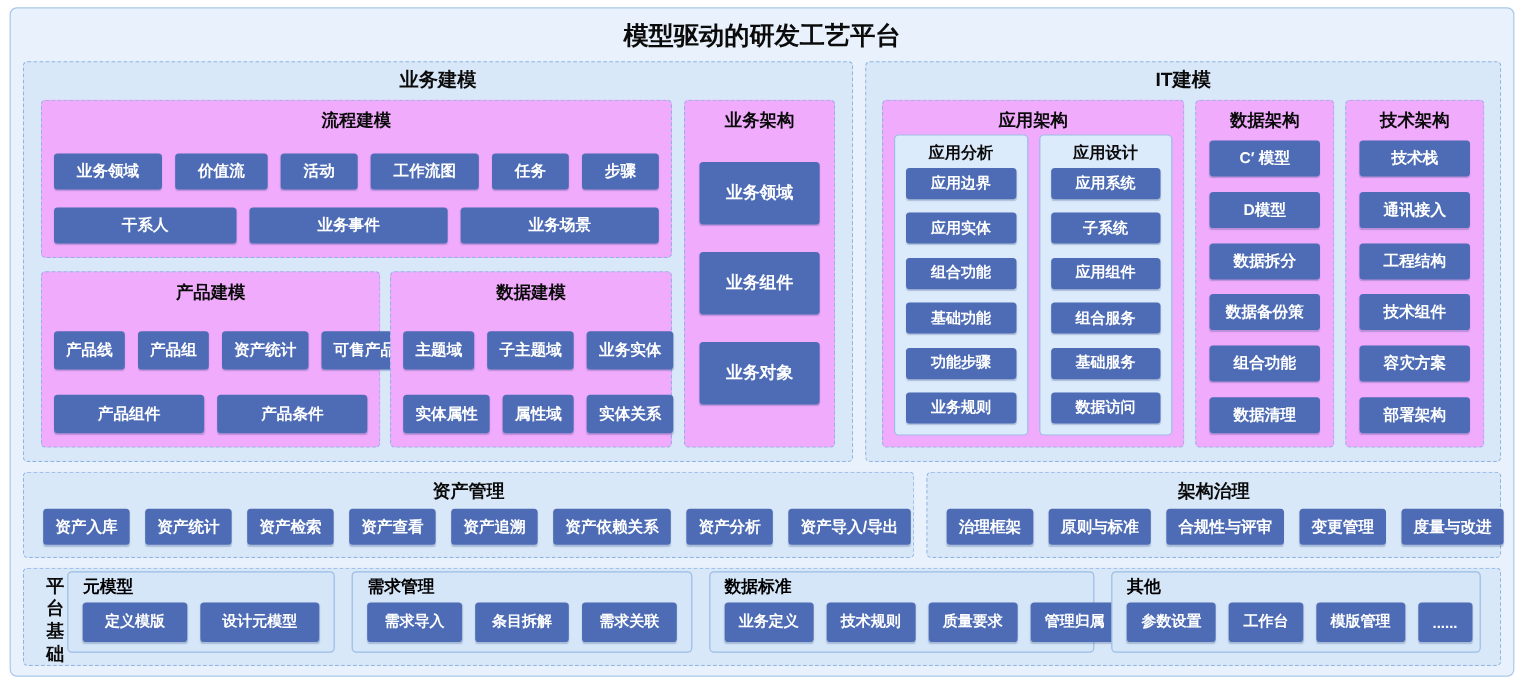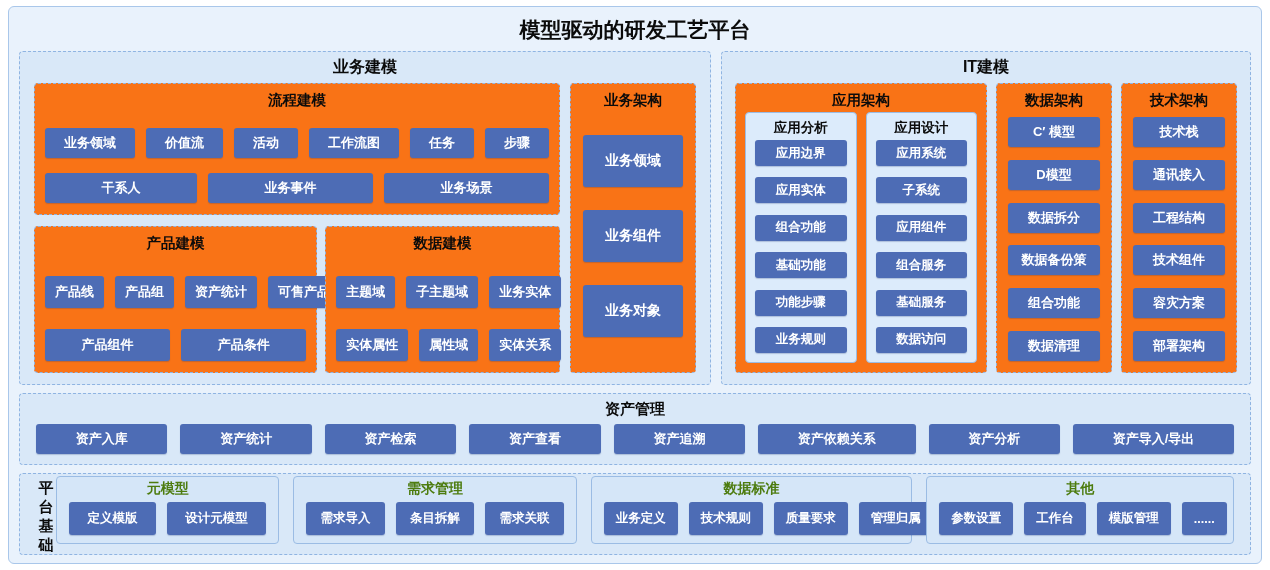--- a/index.html
+++ b/index.html
@@ -19,21 +19,21 @@
   .section { background:#d9e8f8; border:1px dashed #8fb4e2; border-radius:4px; }
   .sec-title { text-align:center; font-weight:bold; font-size:16px; color:#0b0b0b; padding:5px 0; }
 
   .top-row { display:flex; gap:10px; height:334px; }
   .bm { width:692px; display:flex; flex-direction:column; }
   .it { flex:1; display:flex; flex-direction:column; }
 
   .bm-content { flex:1; display:flex; gap:10px; padding:0 14px 11px; min-height:0; }
   .bm-left { flex:1; display:flex; flex-direction:column; gap:11px; min-width:0; }
 
-  .box { background:#f97316; border:1px dashed #8fb4e2; border-radius:4px; }
+  .box { background:#f0abfc; border:1px dashed #8fb4e2; border-radius:4px; }
   .box-title { text-align:center; font-weight:bold; font-size:14.5px; color:#0b0b0b; padding:2px 0; }
 
   .btn {
     background:#4d6cb5; color:#fff; font-weight:bold; font-size:13px;
     display:flex; align-items:center; justify-content:center;
     border-radius:3px; white-space:nowrap;
     box-shadow:0 1px 1px rgba(30,60,120,.25);
   }
   .btn-row { display:flex; gap:11px; }
   .btn-row .btn { flex:1 1 auto; height:30px; padding:0 10px; }
@@ -68,21 +68,21 @@
   .mid-sec .sec-title { font-size:15px; padding:3px 0; }
   .asset { flex:752; }
   .gov { flex:472; }
   .wide { gap:13px; }
   .wide .btn { height:30px; }
 
   .base { flex:1; margin-top:8px; display:flex; flex-direction:row; padding:2px 16px 10px; min-height:0; }
   .base .sec-title { font-size:15px; padding:3px 0 4px; }
   .base-row { flex:1; display:flex; gap:14px; min-height:0; }
   .panel { background:#d5e6f8; border:1px solid #9bbce4; border-radius:4px; display:flex; flex-direction:column; padding:2px 12px 8px; min-width:0; }
-  .panel-title { text-align:center; font-weight:bold; font-size:14px; color:#4d7c0f; padding:1px 0 4px; }
+  .panel-title { text-align:left; font-weight:bold; font-size:14px; color:#000000; padding:1px 0 4px; }
   .panel .btn-row { flex:1; gap:11px; }
   .panel .btn-row .btn { height:auto; min-height:22px; font-size:12.5px; padding:0 12px; }
   .p-meta { flex:228; }
   .p-req  { flex:298; }
   .p-std  { flex:342; }
   .p-other{ flex:326; }
 </style>
 </head>
 <body>
 
@@ -224,20 +224,30 @@
             <div class="btn">资产入库</div>
             <div class="btn">资产统计</div>
             <div class="btn">资产检索</div>
             <div class="btn">资产查看</div>
             <div class="btn">资产追溯</div>
             <div class="btn">资产依赖关系</div>
             <div class="btn">资产分析</div>
             <div class="btn">资产导入/导出</div>
           </div>
       </section>
+      <section class="section mid-sec gov">
+        <div class="sec-title">架构治理</div>
+        <div class="btn-row wide">
+            <div class="btn">治理框架</div>
+            <div class="btn">原则与标准</div>
+            <div class="btn">合规性与评审</div>
+            <div class="btn">变更管理</div>
+            <div class="btn">度量与改进</div>
+          </div>
+      </section>
     </div>
 
     <section class="section base">
       <div class="sec-title">平台基础</div>
       <div class="base-row">
 
         <div class="panel p-meta">
           <div class="panel-title">元模型</div>
           <div class="btn-row">
               <div class="btn">定义模版</div>

